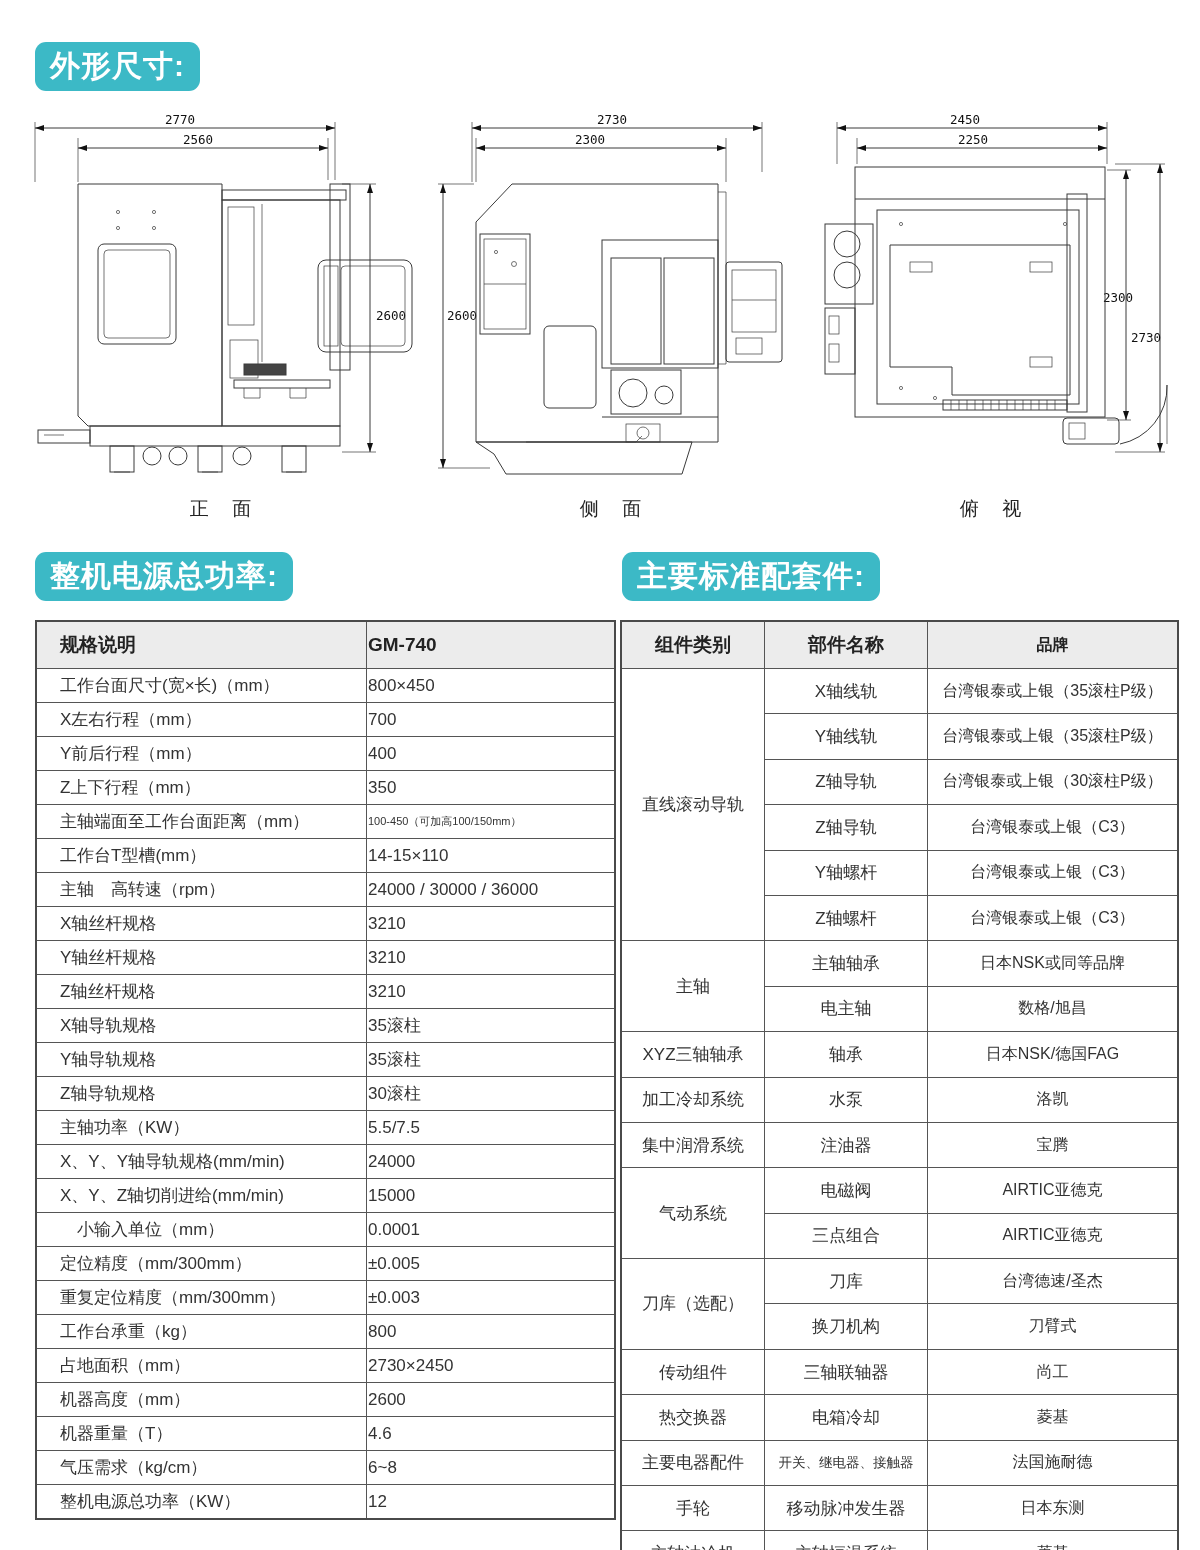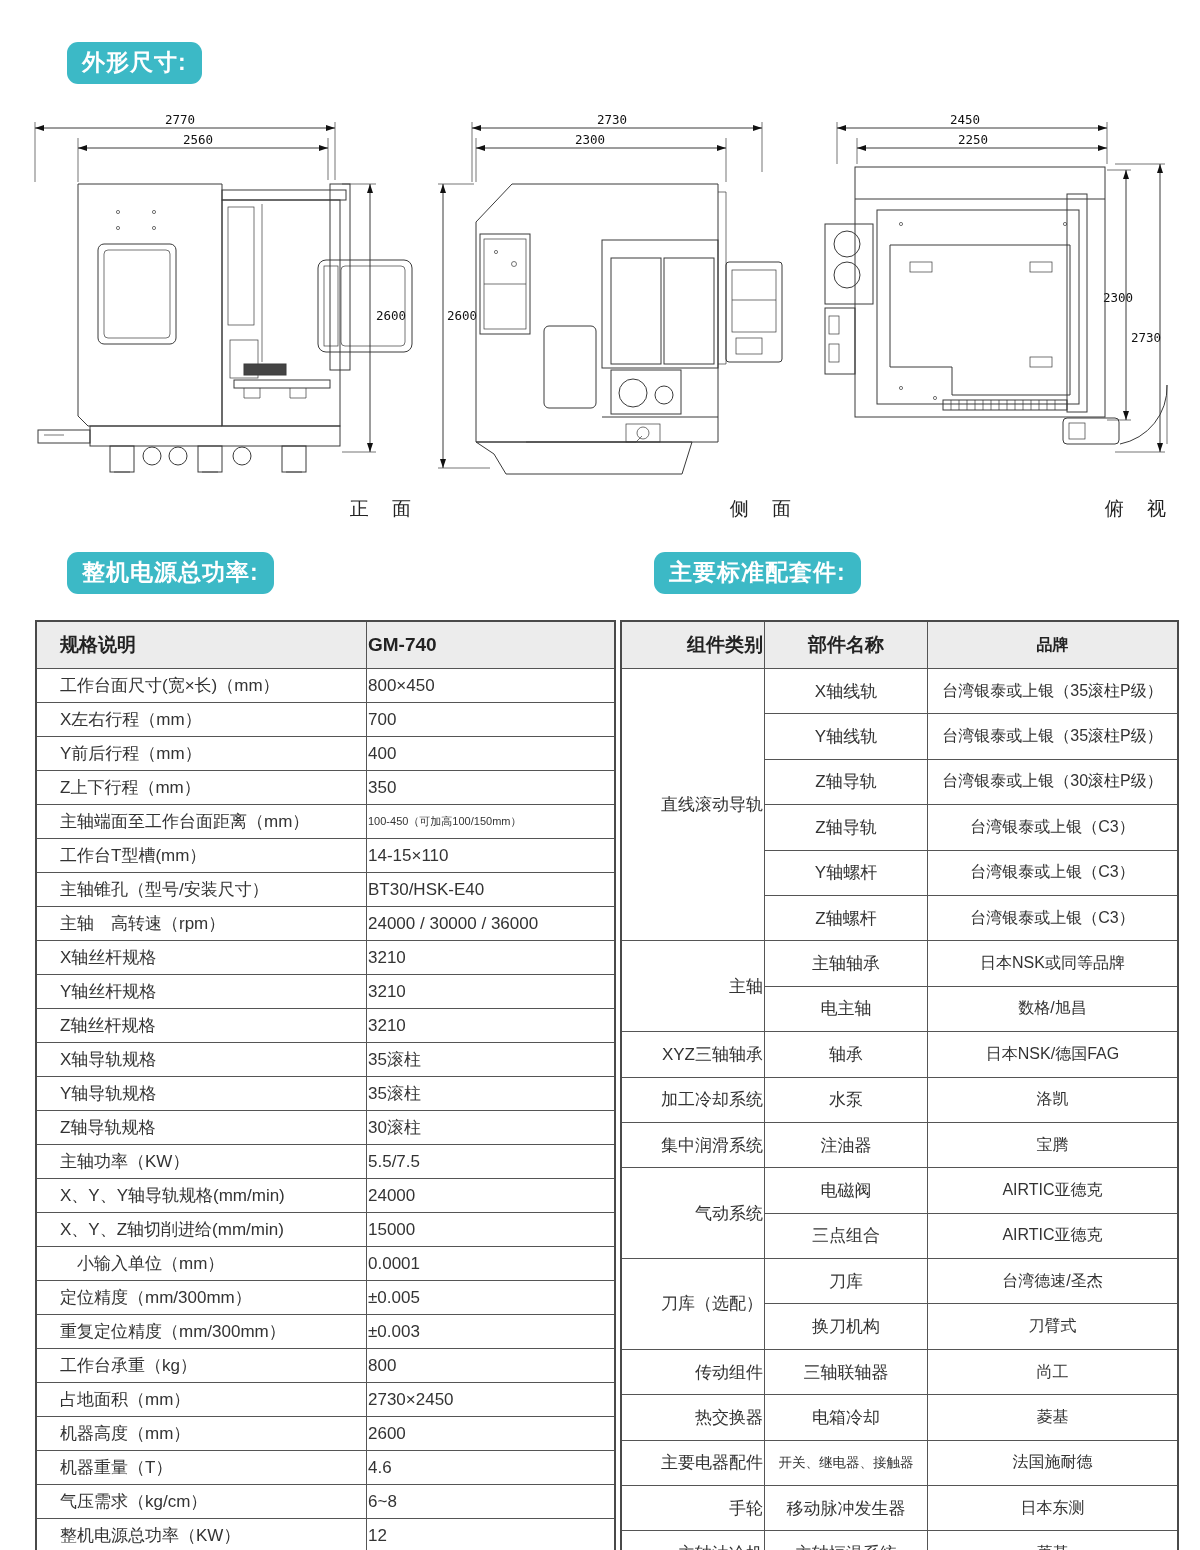--- a/index.html
+++ b/index.html
@@ -3,54 +3,53 @@
 <meta charset="utf-8">
 <style>
   html,body{margin:0;padding:0;}
   body{
     width:1200px;height:1550px;position:relative;background:#ffffff;
     font-family:"Liberation Sans","DejaVu Sans",sans-serif;color:#333;
     overflow:hidden;
   }
   .badge{
     position:absolute;background:#3cb9c6;color:#fff;font-weight:bold;
-    font-size:23px;line-height:1;padding:9px 15px 10px;border-radius:11px;
+    font-size:30px;line-height:1;padding:9px 15px 10px;border-radius:11px;
     letter-spacing:1px;
-    margin-left:32px;
   }
   #badge-dim{left:35px;top:42px;}
   #badge-spec{left:35px;top:552px;}
   #badge-parts{left:622px;top:552px;}
 
   .drawing{position:absolute;}
   #drawing-front{left:30px;top:112px;width:390px;}
   #drawing-side{left:430px;top:112px;width:370px;}
   #drawing-top{left:815px;top:112px;width:360px;}
-  .caption{text-align:right;font-size:19px;letter-spacing:9px;color:#222;margin-top:2px;font-weight:500;}
+  .caption{text-align:center;font-size:19px;letter-spacing:9px;color:#222;margin-top:2px;font-weight:500;}
   svg{display:block;}
   .ln{stroke:#3a3a3a;fill:none;stroke-width:1;}
   .thin{stroke:#3a3a3a;fill:none;stroke-width:0.7;}
   .dark{fill:#444;stroke:#3a3a3a;}
   .dimtxt{font-family:"DejaVu Sans Mono",monospace;font-size:12.5px;fill:#111;}
   .arr{fill:#111;stroke:none;}
 
   table{position:absolute;border-collapse:collapse;table-layout:fixed;background:#fff;}
   table,th,td{border:1px solid #555;}
   table{border:2px solid #4a4a4a;}
   th{height:44px;background:#ececec;font-size:19px;font-weight:bold;color:#222;text-align:center;}
   td{color:#333;overflow:hidden;white-space:nowrap;}
 
   #spec-table{left:35px;top:620px;width:550px;}
   #spec-table td{height:31px;font-size:17px;}
   #spec-table .c1{width:305px;text-align:left;padding-left:23px;}
   #spec-table .c2{width:245px;text-align:left;}
 
   #parts-table{left:620px;top:620px;width:547px;}
   #parts-table td{height:42.4px;font-size:17px;text-align:center;}
-  #parts-table .cat{width:140px;text-align:right;}
+  #parts-table .cat{width:140px;}
   #parts-table .part{width:160px;}
   #parts-table .brand{width:247px;font-size:16px;}
 </style>
 </head>
 <body>
 
 <div class="badge" id="badge-dim">外形尺寸:</div>
 <div class="badge" id="badge-spec">整机电源总功率:</div>
 <div class="badge" id="badge-parts">主要标准配套件:</div>
 
@@ -234,24 +233,20 @@
       </tr>
       <tr>
         <td class="c1">主轴端面至工作台面距离（mm）</td>
         <td class="c2" style="font-size: 11px;">100-450（可加高100/150mm）</td>
       </tr>
       <tr>
         <td class="c1">工作台T型槽(mm）</td>
         <td class="c2">14-15×110</td>
       </tr>
       <tr>
-        <td class="c1">主轴锥孔（型号/安装尺寸）</td>
-        <td class="c2">BT30/HSK-E40</td>
-      </tr>
-      <tr>
         <td class="c1">主轴　高转速（rpm）</td>
         <td class="c2">24000 / 30000 / 36000</td>
       </tr>
       <tr>
         <td class="c1">X轴丝杆规格</td>
         <td class="c2">3210</td>
       </tr>
       <tr>
         <td class="c1">Y轴丝杆规格</td>
         <td class="c2">3210</td>

